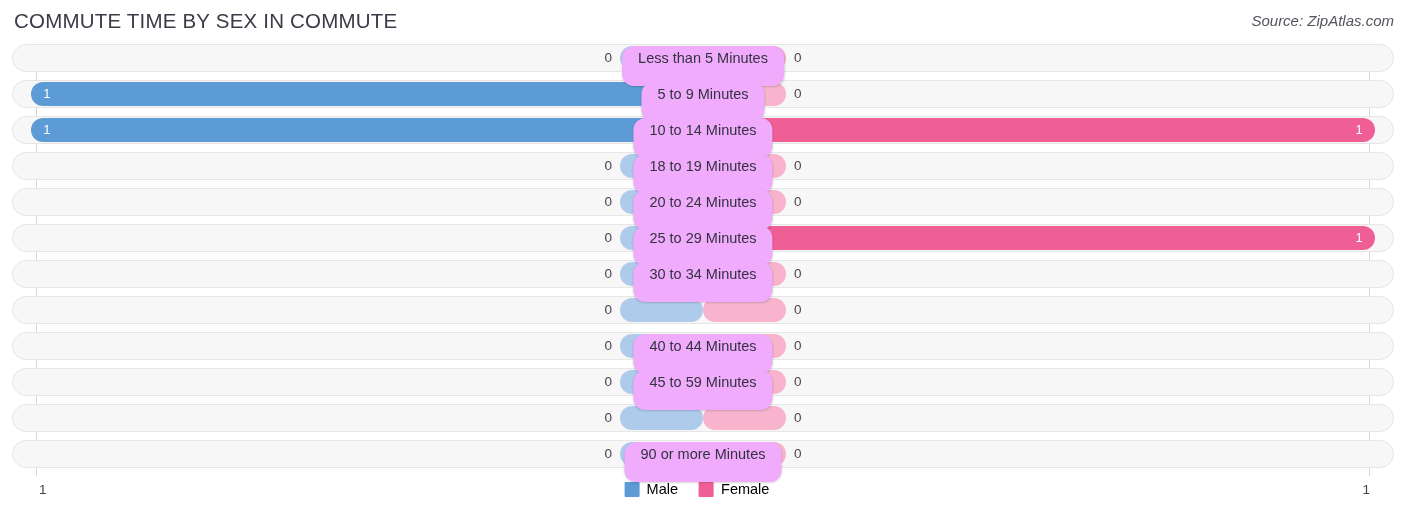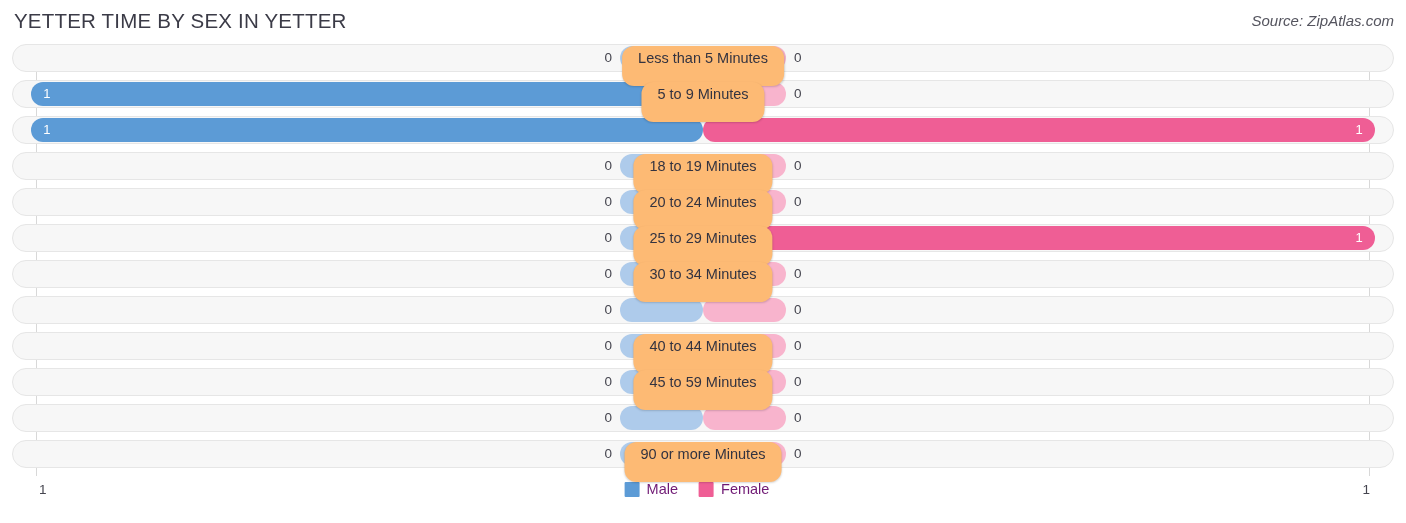--- a/index.html
+++ b/index.html
@@ -116,21 +116,21 @@
 
   
   .pill {
     position: absolute;
     left: 50%;
     top: 2px;
     transform: translateX(-50%);
     height: 40px;
     line-height: 24px;
     padding: 0 16px;
-    background: #fdba74;
+    background: #f0abfc;
     border-radius: 12px;
     font-size: 14.5px;
     color: #333340;
     white-space: nowrap;
     box-shadow: 0 1px 2px rgba(0,0,0,0.16);
     z-index: 3;
   }
 
   
   .footer {
@@ -164,28 +164,28 @@
     margin-right: 12px;
   }
   .legend-swatch {
     width: 15px;
     height: 15px;
     border-radius: 1px;
     display: inline-block;
   }
   .legend-label {
     font-size: 14.5px;
-    color: #701a75;
+    color: #000000;
   }
 </style>
 </head>
 <body>
 
 <div class="header">
-  <div class="chart-title">YETTER TIME BY SEX IN YETTER</div>
+  <div class="chart-title">COMMUTE TIME BY SEX IN COMMUTE</div>
   <div class="source-note">Source: ZipAtlas.com</div>
 </div>
 
 <div class="plot">
   <div class="axis-line left"></div>
   <div class="axis-line right"></div>
   <div class="rows" id="rows">
       <div class="row">
         <div class="track"></div>
         <div class="bar male" style="width: 6%;"></div>
@@ -201,20 +201,21 @@
         <div class="val male inside" style="left: 1.4%; margin-left: 12px; text-align: left;">1</div>
         <div class="val female" style="left: 56%; margin-left: 8px;">0</div>
         <div class="pill">5 to 9 Minutes</div>
       </div>
       <div class="row">
         <div class="track"></div>
         <div class="bar male filled" style="width: 48.6%;"></div>
         <div class="bar female filled" style="width: 48.6%;"></div>
         <div class="val male inside" style="left: 1.4%; margin-left: 12px; text-align: left;">1</div>
         <div class="val female inside" style="right: 1.4%; margin-right: 12px; text-align: right;">1</div>
+        <div class="pill">10 to 14 Minutes</div>
       </div>
       <div class="row">
         <div class="track"></div>
         <div class="bar male" style="width: 6%;"></div>
         <div class="bar female" style="width: 6%;"></div>
         <div class="val male" style="right: 56%; margin-right: 8px;">0</div>
         <div class="val female" style="left: 56%; margin-left: 8px;">0</div>
         <div class="pill">18 to 19 Minutes</div>
       </div>
       <div class="row">

